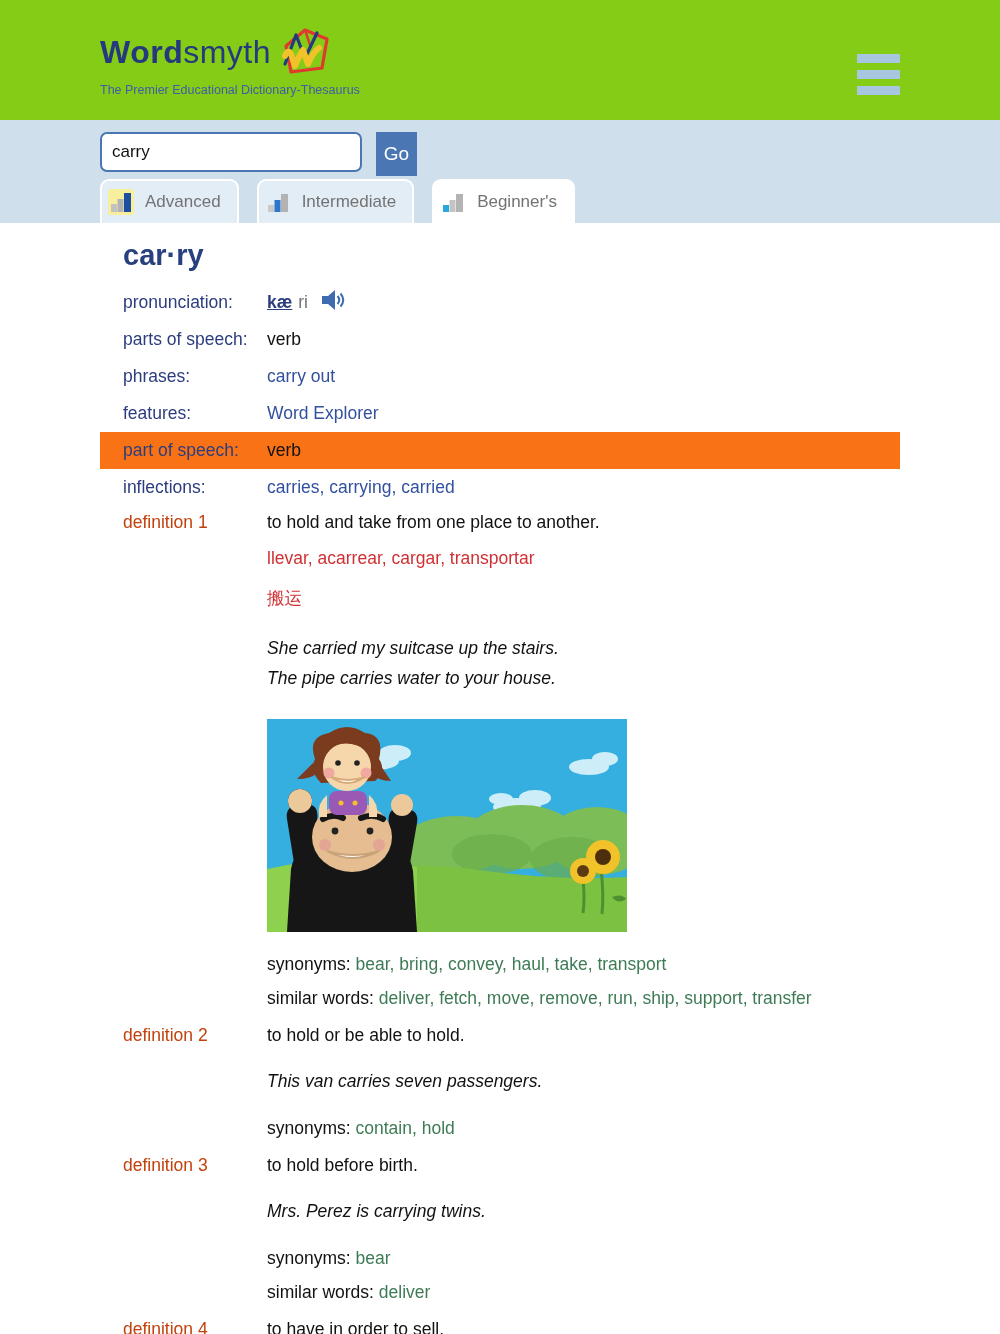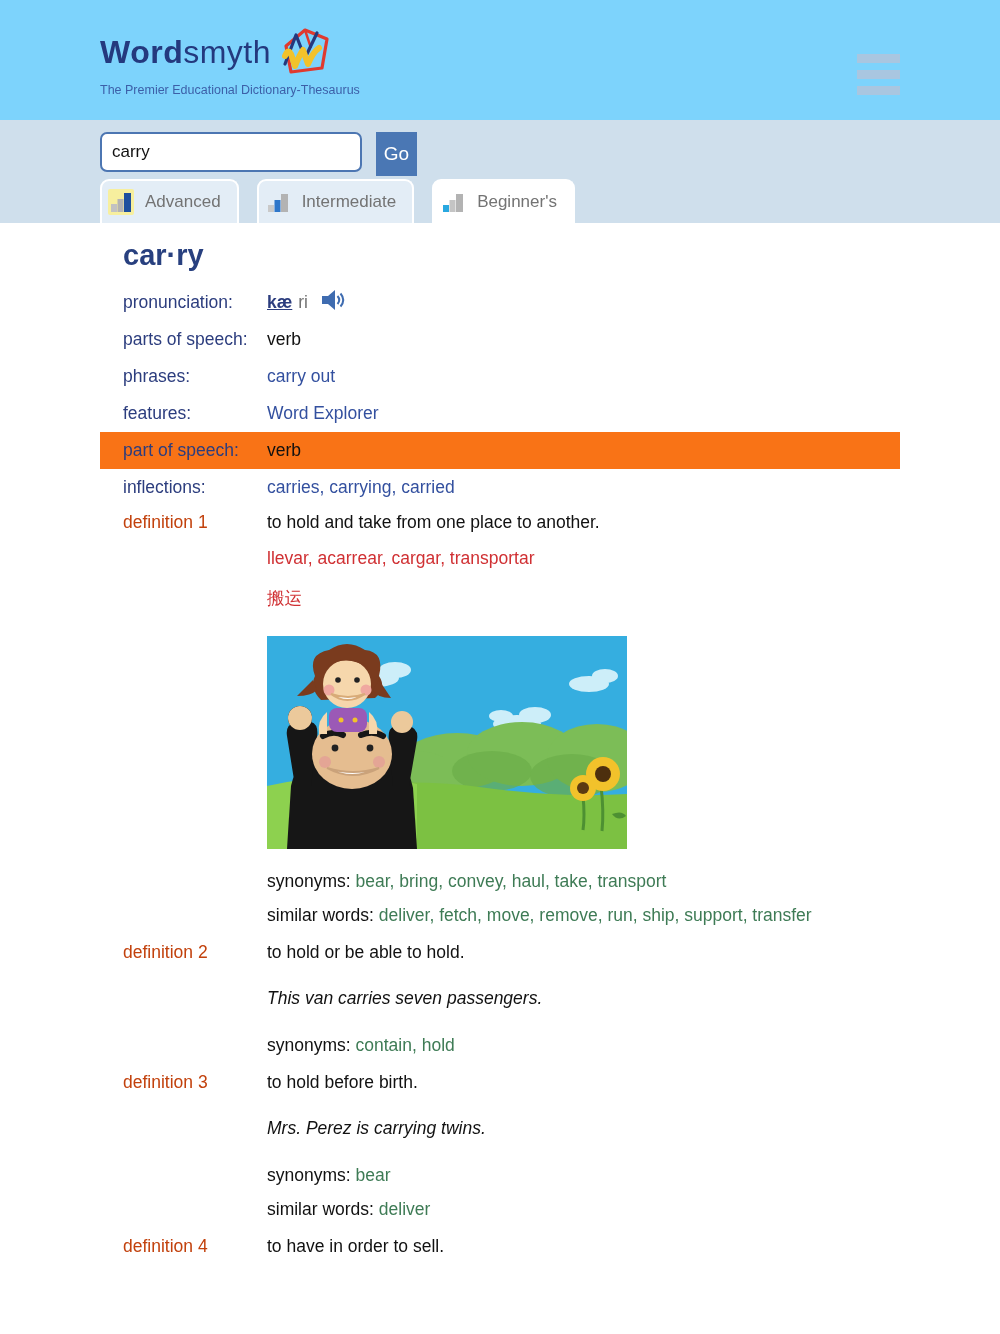--- a/index.html
+++ b/index.html
@@ -2,21 +2,21 @@
 <html><head>
 <meta charset="utf-8">
 <style>
   * { margin:0; padding:0; box-sizing:border-box; }
   body { background:#fff; }
   .page {
     position:relative; width:1000px; height:1334px; overflow:hidden;
     background:#ffffff; font-family:"Liberation Sans", sans-serif;
   }
   
-  .topbar { position:absolute; top:0; left:0; width:1000px; height:120px; background:#7dd3fc; }
+  .topbar { position:absolute; top:0; left:0; width:1000px; height:120px; background:#84cc16; }
   .logo-block { position:absolute; left:100px; top:34px; }
   .logo-line { display:flex; align-items:flex-start; }
   .logo-word { font-size:32px; font-weight:bold; color:#24397e; letter-spacing:0.5px; }
   .logo-smyth { font-size:32px; color:#24397e; letter-spacing:0.5px; }
   .logo-mark { margin-left:4px; margin-top:-8px; }
   .tagline { margin-top:5px; font-size:12.5px; color:#3c5fa8; }
   .hamburger { position:absolute; right:100px; top:54px; width:43px; cursor:pointer; }
   .hamburger .bar { height:9px; background:#a9c6e0; margin-bottom:7px; }
   .hamburger .bar:last-child { margin-bottom:0; }
   
@@ -163,20 +163,24 @@
       <span class="info-label">inflections:</span>
       <span class="val-link">carries, carrying, carried</span>
     </div>
 
     <div class="def-row">
       <span class="def-label">definition 1</span>
       <div class="def-body">
         <div>to hold and take from one place to another.</div>
         <div class="trans-es">llevar, acarrear, cargar, transportar</div>
         <div class="trans-zh">搬运</div>
+        <div class="examples">
+          <div>She carried my suitcase up the stairs.</div>
+          <div>The pipe carries water to your house.</div>
+        </div>
         <div class="illus-wrap">
           <svg width="360" height="213" viewBox="0 0 360 213">
             <rect x="0" y="0" width="360" height="213" fill="#35aee0"></rect>
 
             <g fill="#cdeef9">
               <ellipse cx="110" cy="42" rx="22" ry="9"></ellipse>
                 <ellipse cx="128" cy="34" rx="16" ry="8"></ellipse>
                 <ellipse cx="95" cy="35" rx="12" ry="6"></ellipse>
               <ellipse cx="250" cy="88" rx="24" ry="9"></ellipse>
                 <ellipse cx="268" cy="79" rx="16" ry="8"></ellipse>

